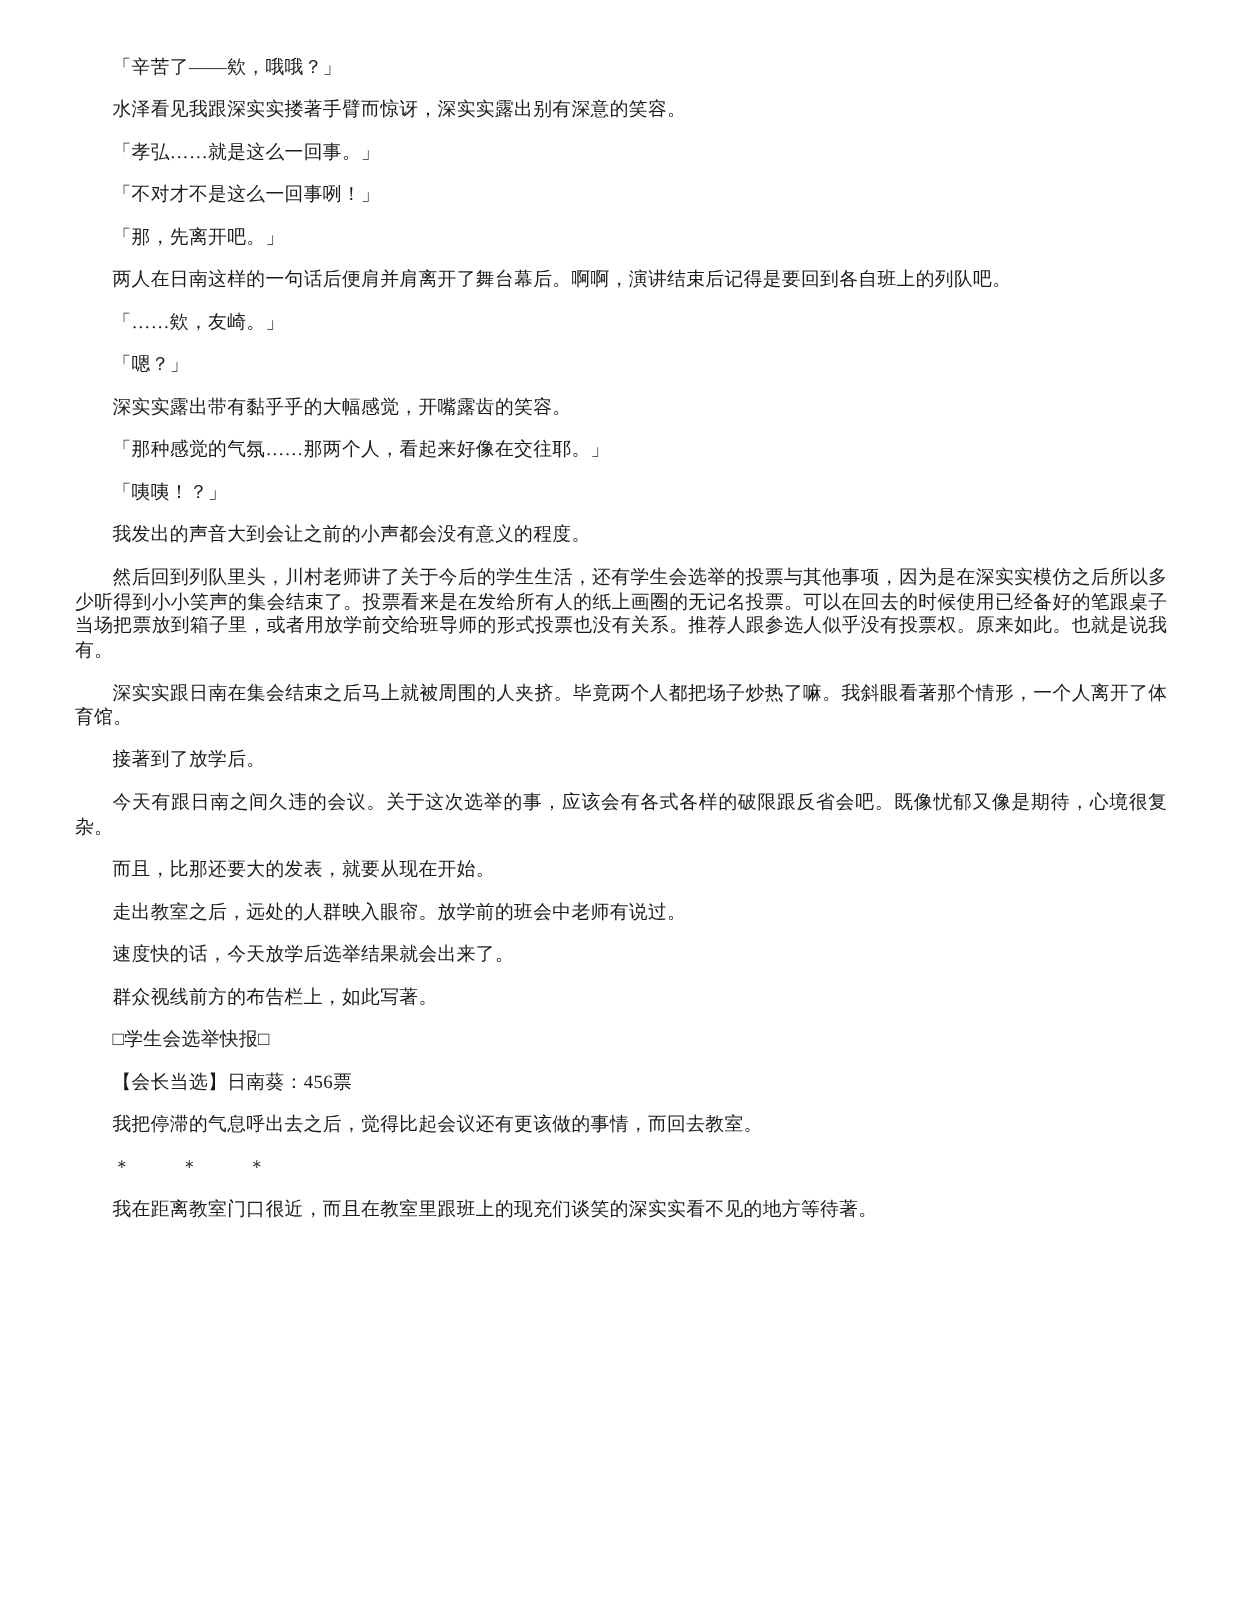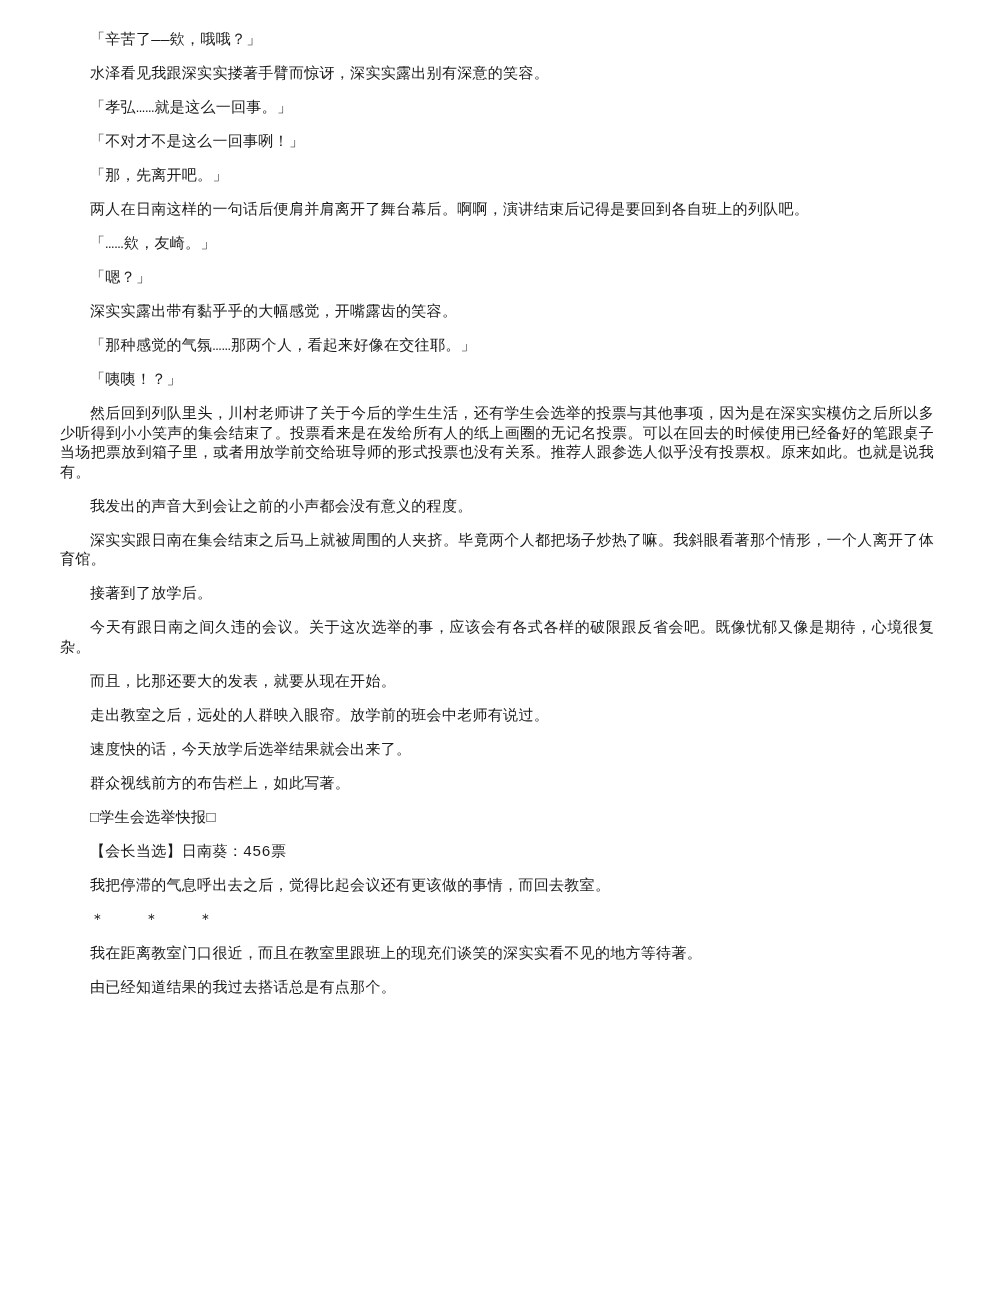--- a/index.html
+++ b/index.html
@@ -9,23 +9,23 @@
   }
   body {
     width: 1000px;
     height: 1294px;
     overflow: hidden;
     position: relative;
   }
   .page {
     position: absolute;
     left: 60px;
-    top: 31px;
+    top: 45px;
     width: 874px;
-    font-family: Liberation Mono, monospace;
+    font-family: Liberation Serif, serif;
     font-size: 15px;
     line-height: 19.5px;
     color: #1a1a1a;
   }
   .para {
     margin: 0 0 14.5px 0;
     text-indent: 30px;
     text-align: justify;
     letter-spacing: 0.3px;
   }
@@ -41,28 +41,27 @@
   <p class="para">水泽看见我跟深实实搂著手臂而惊讶，深实实露出别有深意的笑容。</p>
   <p class="para">「孝弘……就是这么一回事。」</p>
   <p class="para">「不对才不是这么一回事咧！」</p>
   <p class="para">「那，先离开吧。」</p>
   <p class="para">两人在日南这样的一句话后便肩并肩离开了舞台幕后。啊啊，演讲结束后记得是要回到各自班上的列队吧。</p>
   <p class="para">「……欸，友崎。」</p>
   <p class="para">「嗯？」</p>
   <p class="para">深实实露出带有黏乎乎的大幅感觉，开嘴露齿的笑容。</p>
   <p class="para">「那种感觉的气氛……那两个人，看起来好像在交往耶。」</p>
   <p class="para">「咦咦！？」</p>
+  <p class="para">我发出的声音大到会让之前的小声都会没有意义的程度。</p>
   <p class="para">然后回到列队里头，川村老师讲了关于今后的学生生活，还有学生会选举的投票与其他事项，因为是在深实实模仿之后所以多少听得到小小笑声的集会结束了。投票看来是在发给所有人的纸上画圈的无记名投票。可以在回去的时候使用已经备好的笔跟桌子当场把票放到箱子里，或者用放学前交给班导师的形式投票也没有关系。推荐人跟参选人似乎没有投票权。原来如此。也就是说我有。</p>
-  <p class="para">我发出的声音大到会让之前的小声都会没有意义的程度。</p>
   <p class="para">深实实跟日南在集会结束之后马上就被周围的人夹挤。毕竟两个人都把场子炒热了嘛。我斜眼看著那个情形，一个人离开了体育馆。</p>
   <p class="para">接著到了放学后。</p>
   <p class="para">今天有跟日南之间久违的会议。关于这次选举的事，应该会有各式各样的破限跟反省会吧。既像忧郁又像是期待，心境很复杂。</p>
   <p class="para">而且，比那还要大的发表，就要从现在开始。</p>
   <p class="para">走出教室之后，远处的人群映入眼帘。放学前的班会中老师有说过。</p>
   <p class="para">速度快的话，今天放学后选举结果就会出来了。</p>
   <p class="para">群众视线前方的布告栏上，如此写著。</p>
   <p class="para">□学生会选举快报□</p>
   <p class="para">【会长当选】日南葵：456票</p>
   <p class="para">我把停滞的气息呼出去之后，觉得比起会议还有更该做的事情，而回去教室。</p>
   <p class="para stars">＊　＊　＊</p>
   <p class="para">我在距离教室门口很近，而且在教室里跟班上的现充们谈笑的深实实看不见的地方等待著。</p>
-  <p class="para">由已经知道结果的我过去搭话总是有点那个。</p>
 </div>
 
 </body></html>

